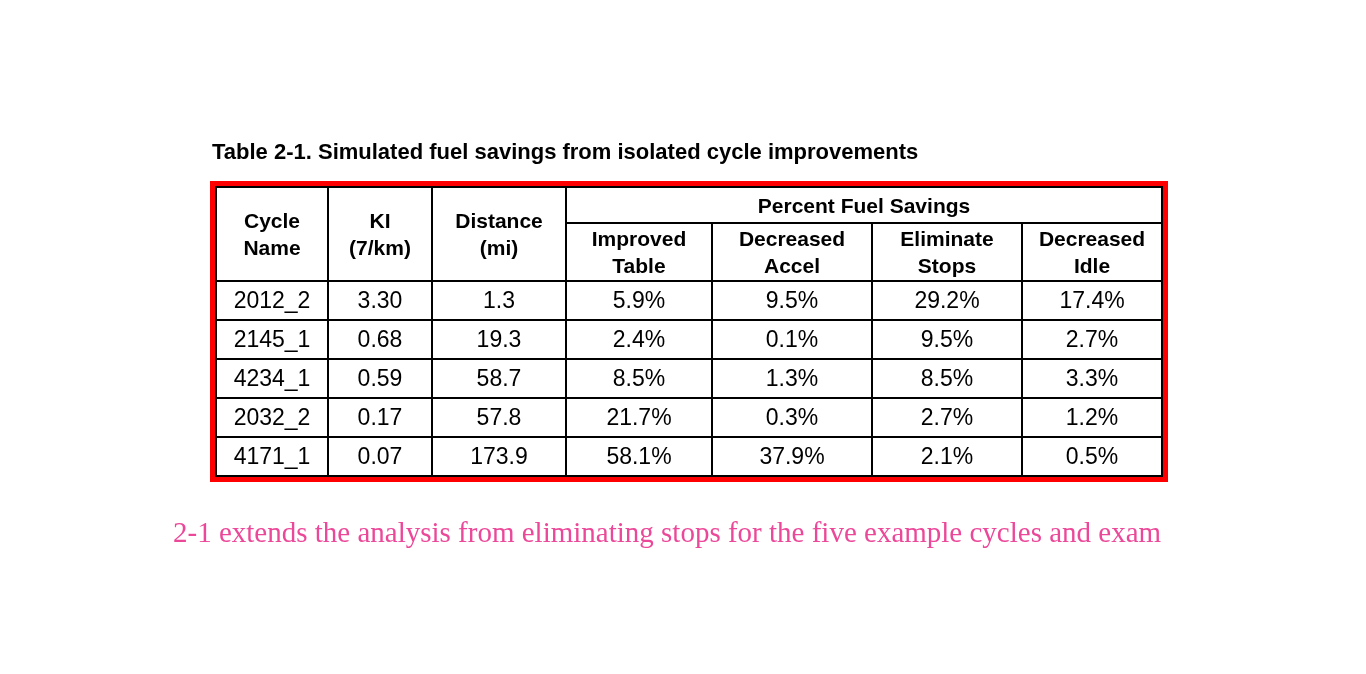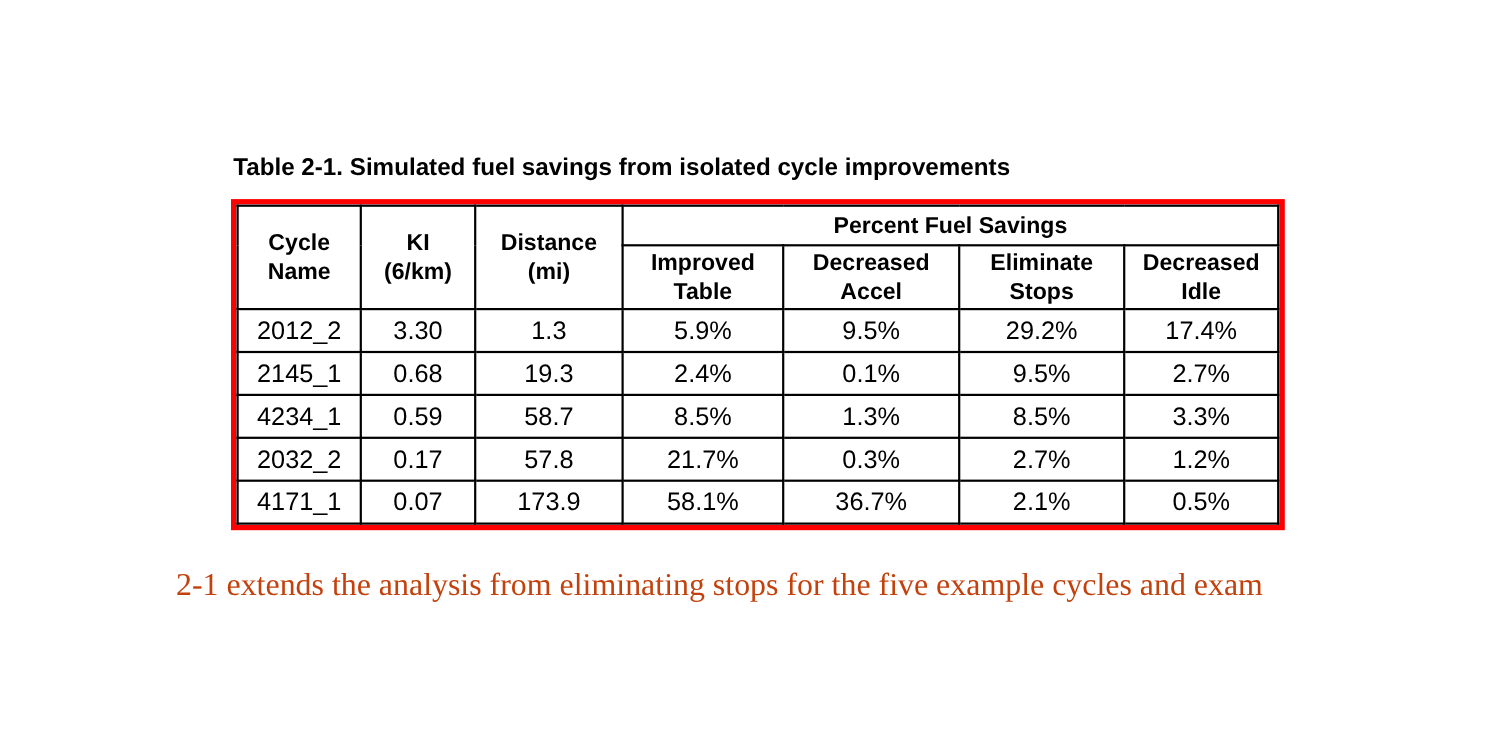--- a/index.html
+++ b/index.html
@@ -55,27 +55,27 @@
   }
   tr.group-row { height: 36px; }
   tr.sub-row   { height: 58px; }
   tr.data-row  { height: 39px; }
   tr.data-row td {
     font-weight: normal;
     font-size: 23px;
   }
   .body-text {
     position: absolute;
-    left: 160px;
+    left: 173px;
     top: 514px;
     font-family: "Liberation Serif", serif;
     font-size: 29px;
     line-height: 36px;
     white-space: nowrap;
-    color: #c2410c;
+    color: #ec4899;
   }
 </style>
 </head>
 <body>
 
 <div class="caption">Table 2-1. Simulated fuel savings from isolated cycle improvements</div>
 
 <div class="table-wrap">
   <table class="fuel-table">
     <colgroup>
@@ -85,21 +85,21 @@
       <col style="width:146px">
       <col style="width:160px">
       <col style="width:150px">
       <col style="width:140px">
     </colgroup>
     <tbody>
       <tr class="group-row">
         <td class="hdr" rowspan="2">Cycle
 Name</td>
         <td class="hdr" rowspan="2">KI
-(6/km)</td>
+(7/km)</td>
         <td class="hdr" rowspan="2">Distance
 (mi)</td>
         <td class="hdr" colspan="4">Percent Fuel Savings</td>
       </tr>
       <tr class="sub-row">
         <td class="hdr">Improved
 Table</td>
         <td class="hdr">Decreased
 Accel</td>
         <td class="hdr">Eliminate
@@ -141,21 +141,21 @@
         <td>21.7%</td>
         <td>0.3%</td>
         <td>2.7%</td>
         <td>1.2%</td>
       </tr>
       <tr class="data-row">
         <td>4171_1</td>
         <td>0.07</td>
         <td>173.9</td>
         <td>58.1%</td>
-        <td>36.7%</td>
+        <td>37.9%</td>
         <td>2.1%</td>
         <td>0.5%</td>
       </tr>
     </tbody>
   </table>
 </div>
 
 <div class="body-text">2-1 extends the analysis from eliminating stops for the five example cycles and exam</div>
 
 </body></html>

